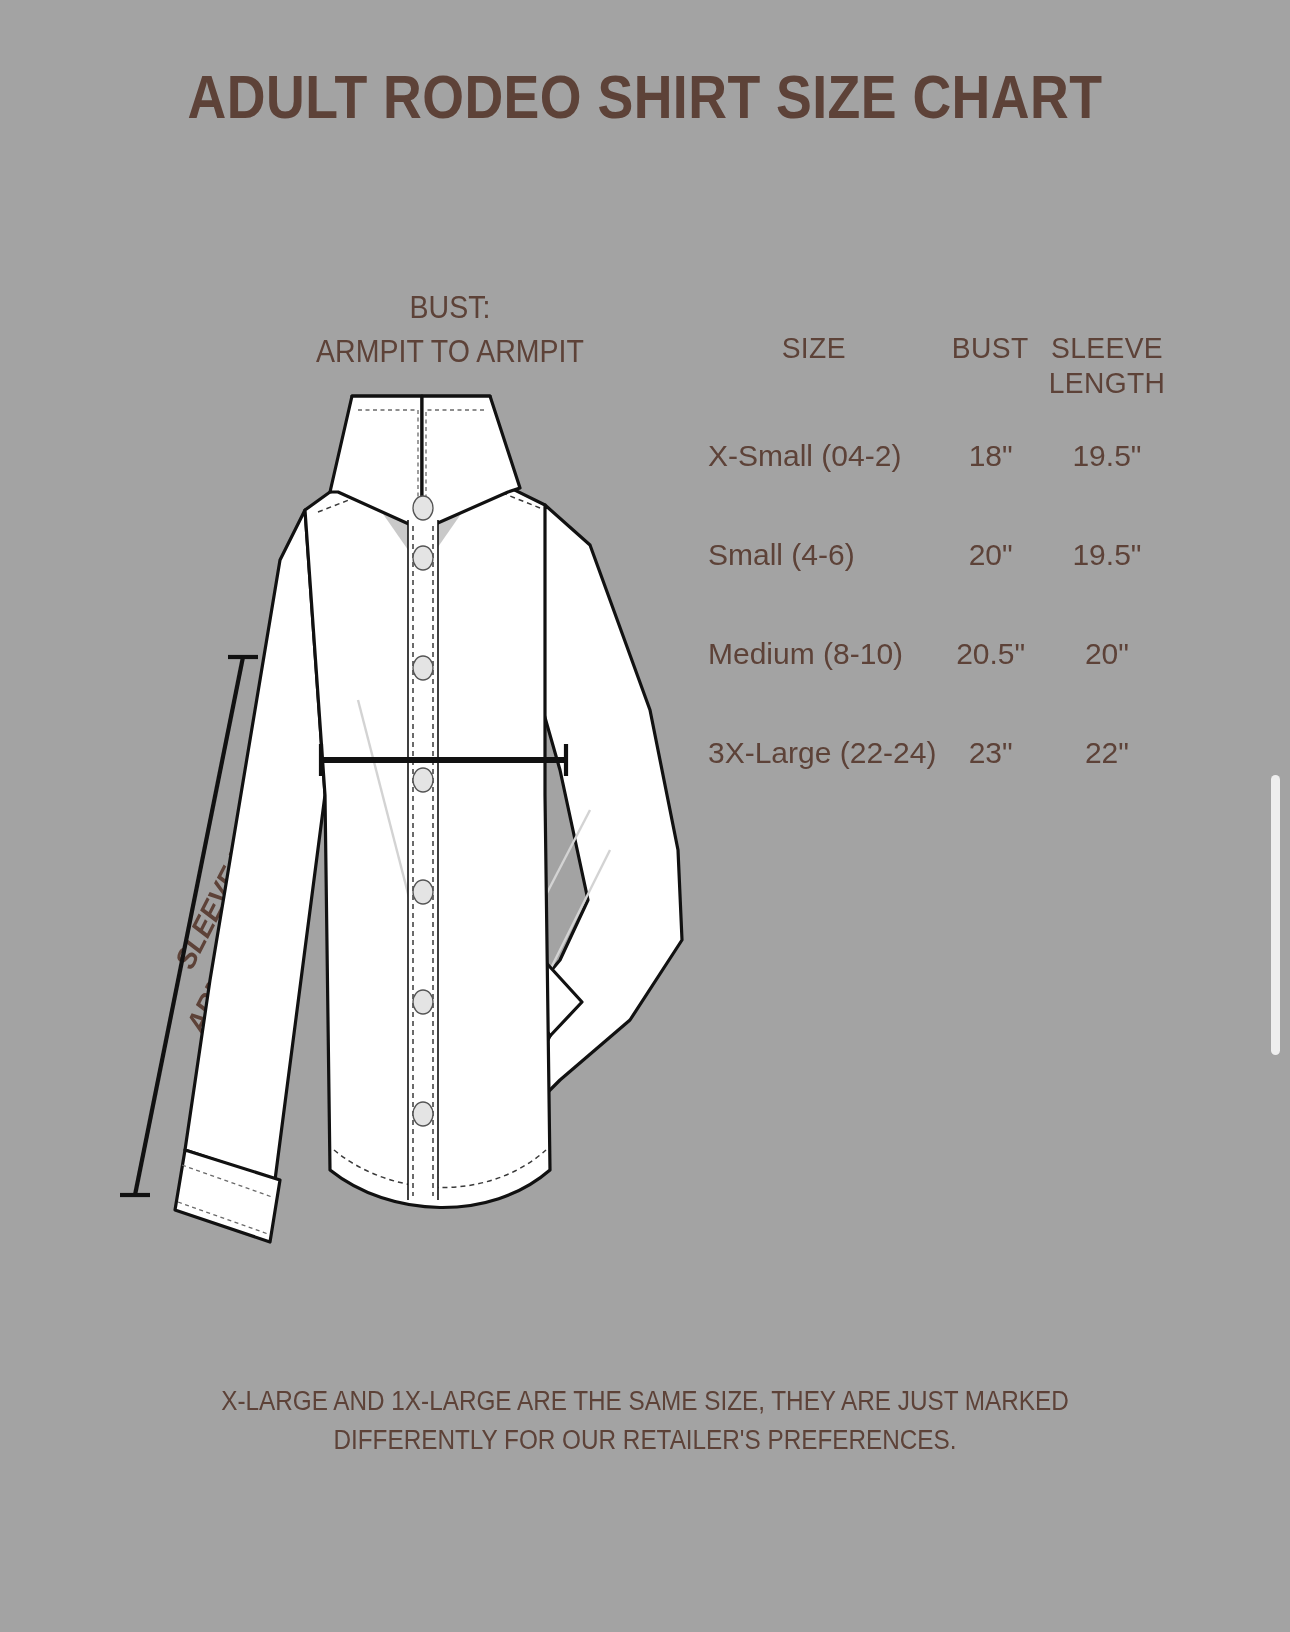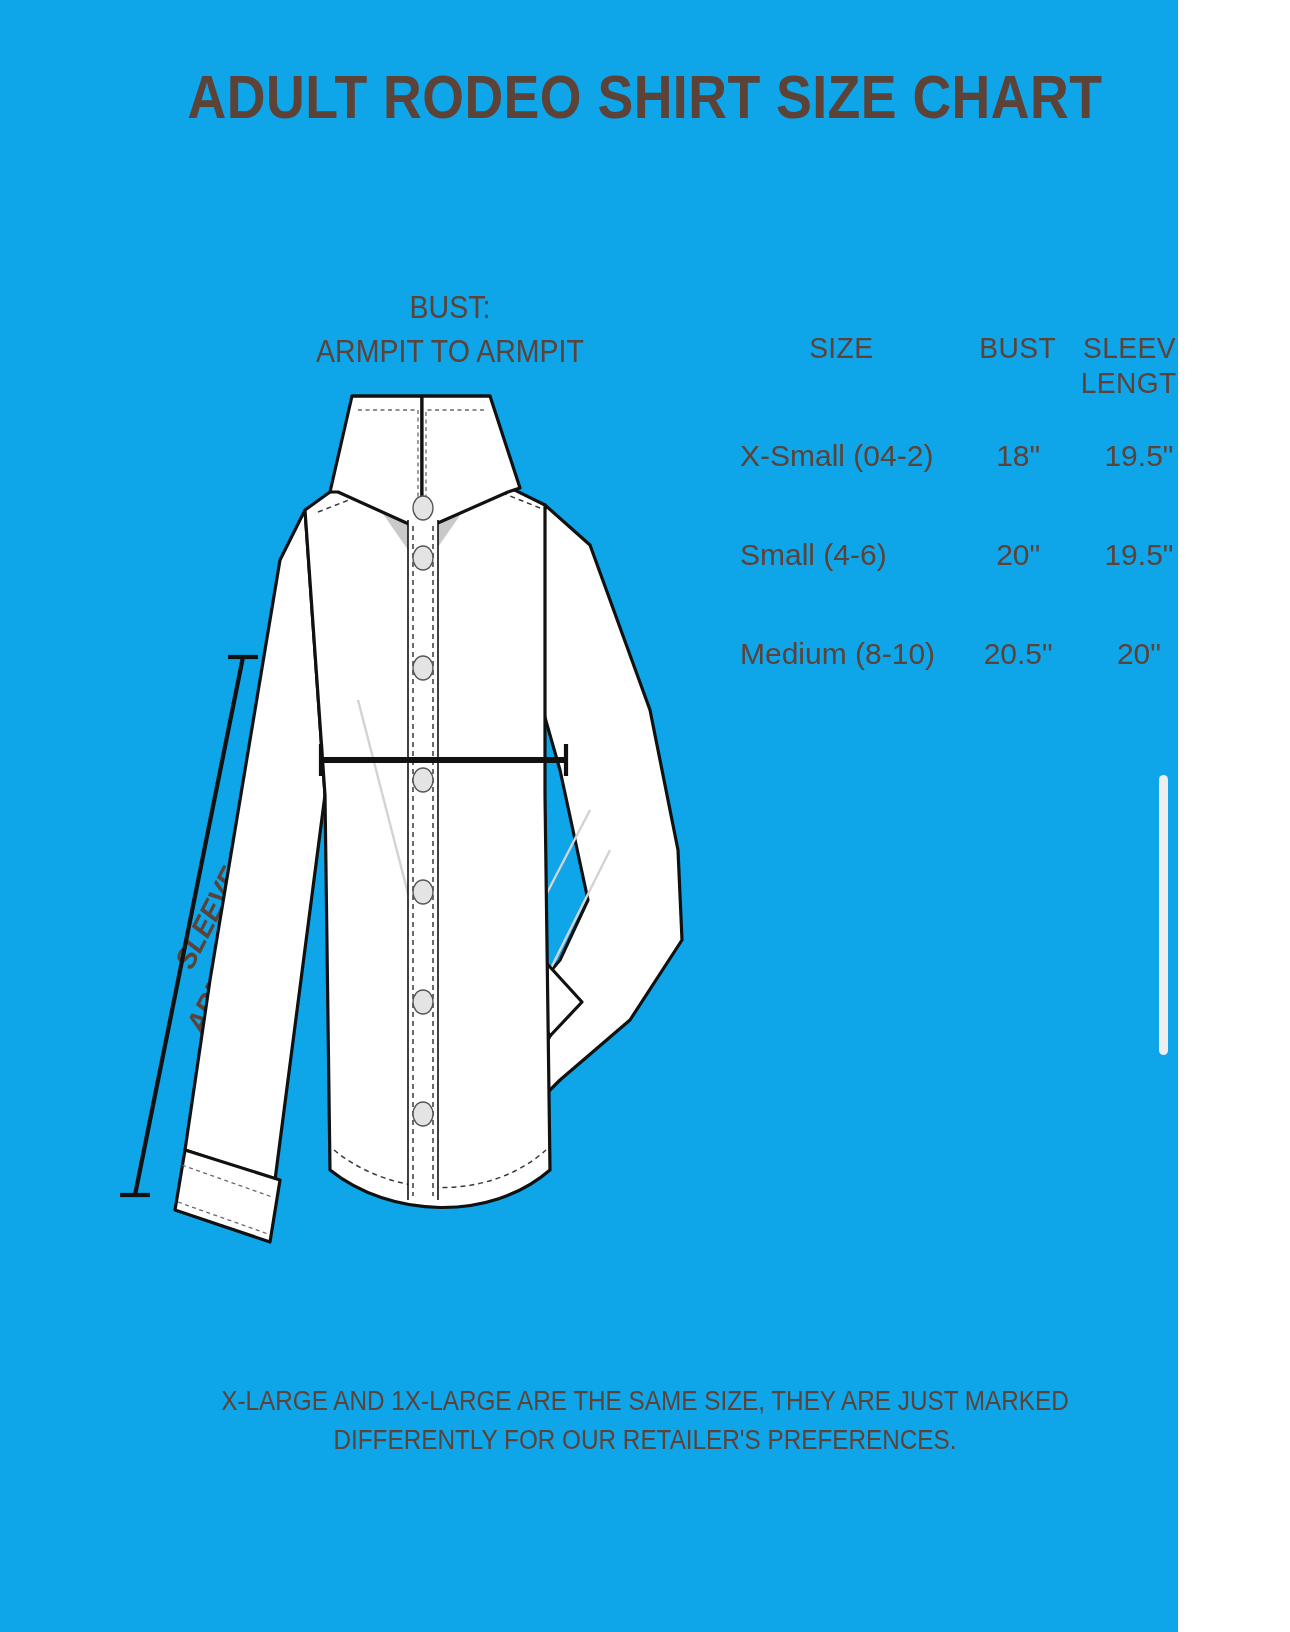--- a/index.html
+++ b/index.html
@@ -5,23 +5,23 @@
   html, body {
     margin: 0;
     padding: 0;
     background: #ffffff;
   }
   body {
     font-family: "Liberation Sans", sans-serif;
   }
   #page {
     position: relative;
-    width: 1178px;
+    width: 1290px;
     height: 1632px;
-    background: #0ea5e9;
+    background: #a3a3a3;
     overflow: hidden;
   }
 
   
   .chart-title {
     position: absolute;
     left: 0;
     top: 62px;
     width: 1290px;
     text-align: center;
@@ -68,21 +68,21 @@
   
   #shirt-figure {
     position: absolute;
     left: 90px;
     top: 380px;
   }
 
   
   #size-table {
     position: absolute;
-    left: 722px;
+    left: 690px;
     top: 330px;
     width: 480px;
     color: #5d4238;
     border-collapse: collapse;
   }
   #size-table th {
     font-weight: normal;
     font-size: 30px;
     letter-spacing: 0.4px;
     padding-bottom: 6px;
@@ -273,20 +273,25 @@
         <tr>
           <td class="c-size">Small (4-6)</td>
           <td class="c-bust">20"</td>
           <td class="c-sleeve">19.5"</td>
         </tr>
         <tr>
           <td class="c-size">Medium (8-10)</td>
           <td class="c-bust">20.5"</td>
           <td class="c-sleeve">20"</td>
         </tr>
+        <tr>
+          <td class="c-size">3X-Large (22-24)</td>
+          <td class="c-bust">23"</td>
+          <td class="c-sleeve">22"</td>
+        </tr>
       </tbody>
   </table>
 
   <div class="footer-note">
     <span>X-LARGE AND 1X-LARGE ARE THE SAME SIZE, THEY ARE JUST MARKED</span><br>
     <span>DIFFERENTLY FOR OUR RETAILER'S PREFERENCES.</span>
   </div>
 
   <div id="scrollbar-thumb"></div>
 </div>

